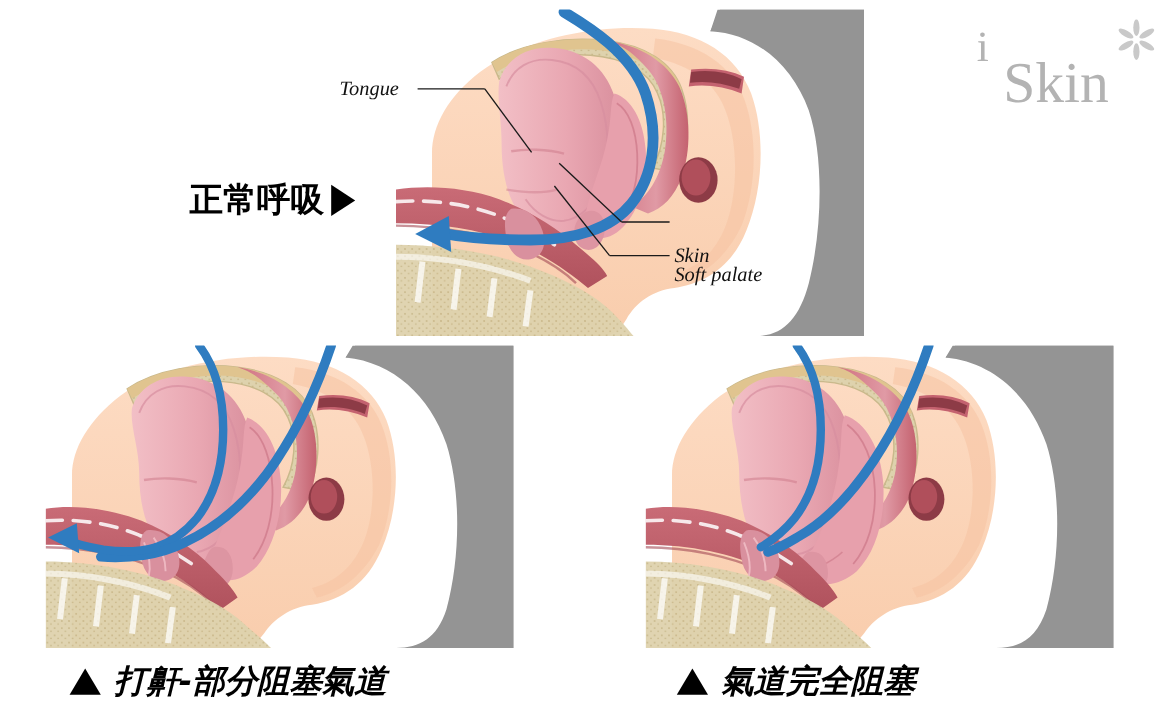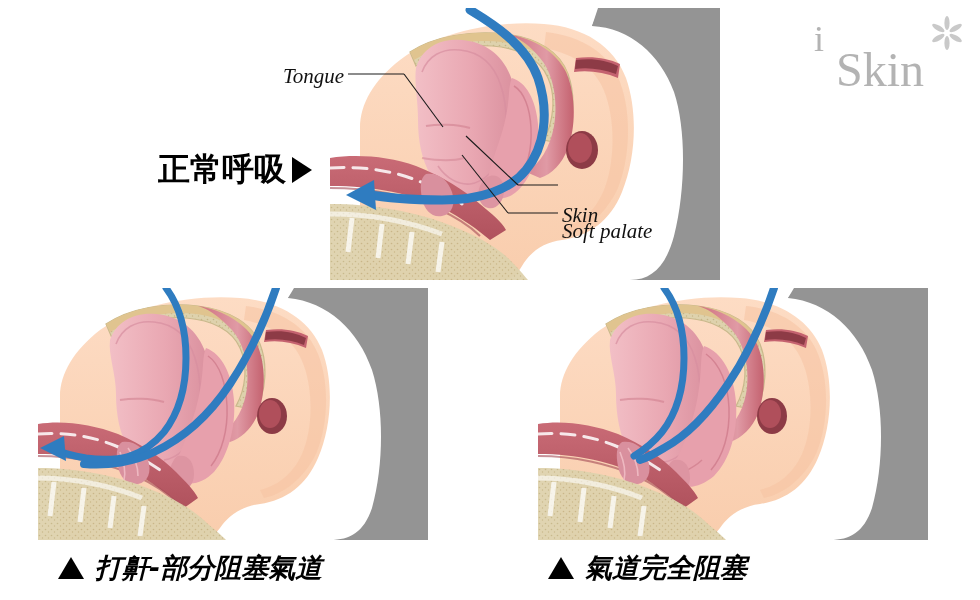--- a/index.html
+++ b/index.html
@@ -25,51 +25,51 @@
   #panel-normal{left:330px;top:8px;width:390px;height:272px;}
   #panel-partial{left:38px;top:288px;width:390px;height:252px;}
   #panel-complete{left:538px;top:288px;width:390px;height:252px;}
 
   .panel svg{display:block;width:100%;height:100%;}
 
   
   .side-label{
     position:absolute;left:158px;top:148px;
     display:flex;align-items:center;gap:4px;
-    font-size:32px;font-weight:700;color:#000;
+    font-size:28px;font-weight:700;color:#000;
     font-family:"DejaVu Sans","Liberation Sans",sans-serif;
     letter-spacing:0px;white-space:nowrap;
   }
   .tri-right{
     width:0;height:0;border-left:20px solid #000;
     border-top:13px solid transparent;border-bottom:13px solid transparent;
     margin-left:2px;
   }
 
   
   .caption{
     position:absolute;
     display:flex;align-items:center;gap:11px;
     font-size:27px;font-weight:700;color:#000;
     font-family:"DejaVu Sans","Liberation Sans",sans-serif;
     white-space:nowrap;
     font-style:italic;
   }
   #caption-partial{left:58px;top:550px;}
-  #caption-complete{left:548px;top:550px;}
+  #caption-complete{left:564px;top:550px;}
   .tri-up{
     width:0;height:0;border-bottom:22px solid #000;
     border-left:13px solid transparent;border-right:13px solid transparent;
   }
 
   
   .callout{
     position:absolute;
     font-family:"Liberation Serif","DejaVu Serif",serif;
-    font-style:italic;font-size:21px;color:#111;white-space:nowrap;
+    font-style:italic;font-size:17px;color:#111;white-space:nowrap;
   }
   #label-tongue{left:283px;top:64px;}
   #label-soft-palate{left:562px;top:175px;margin-top:44px;}
   #label-uvula{left:562px;top:203px;}
 
   .leader{position:absolute;pointer-events:none;}
 </style>
 </head>
 <body>
 

